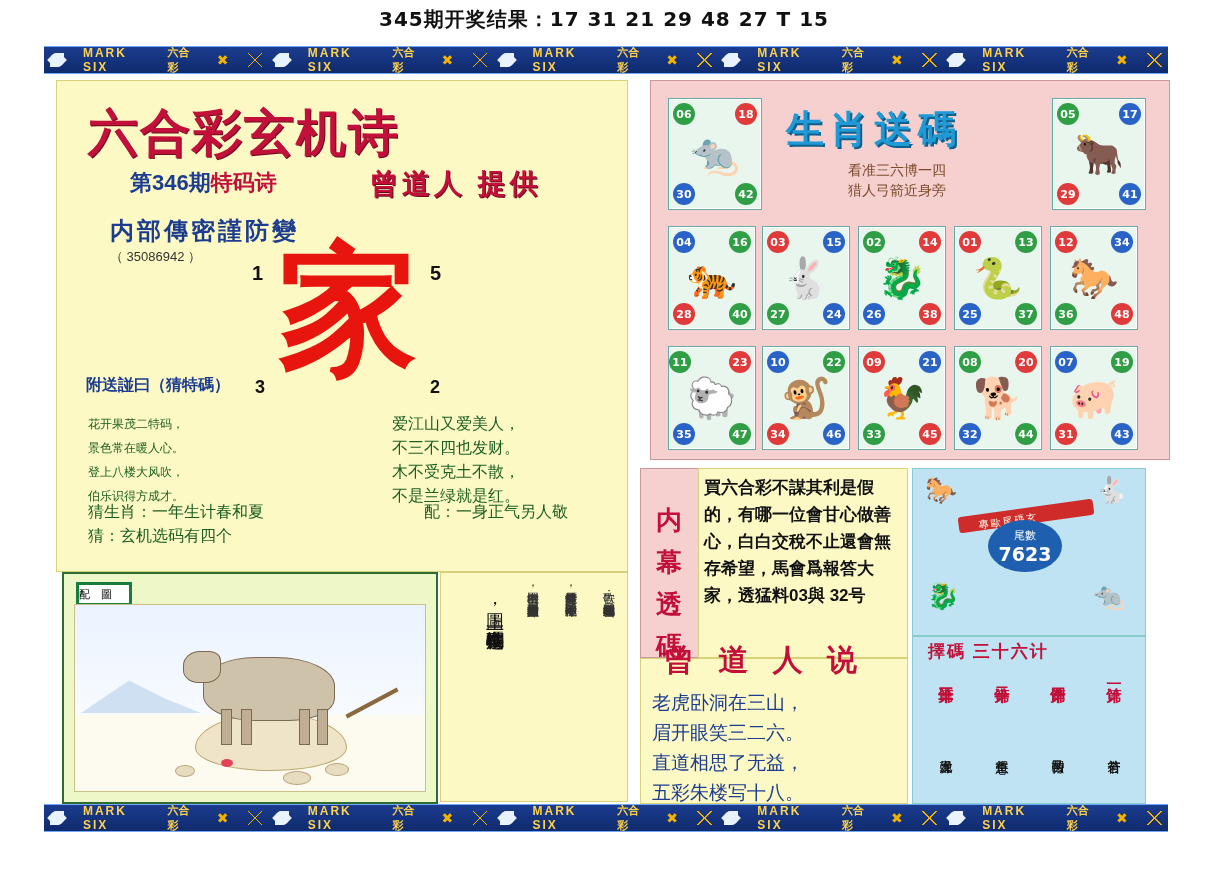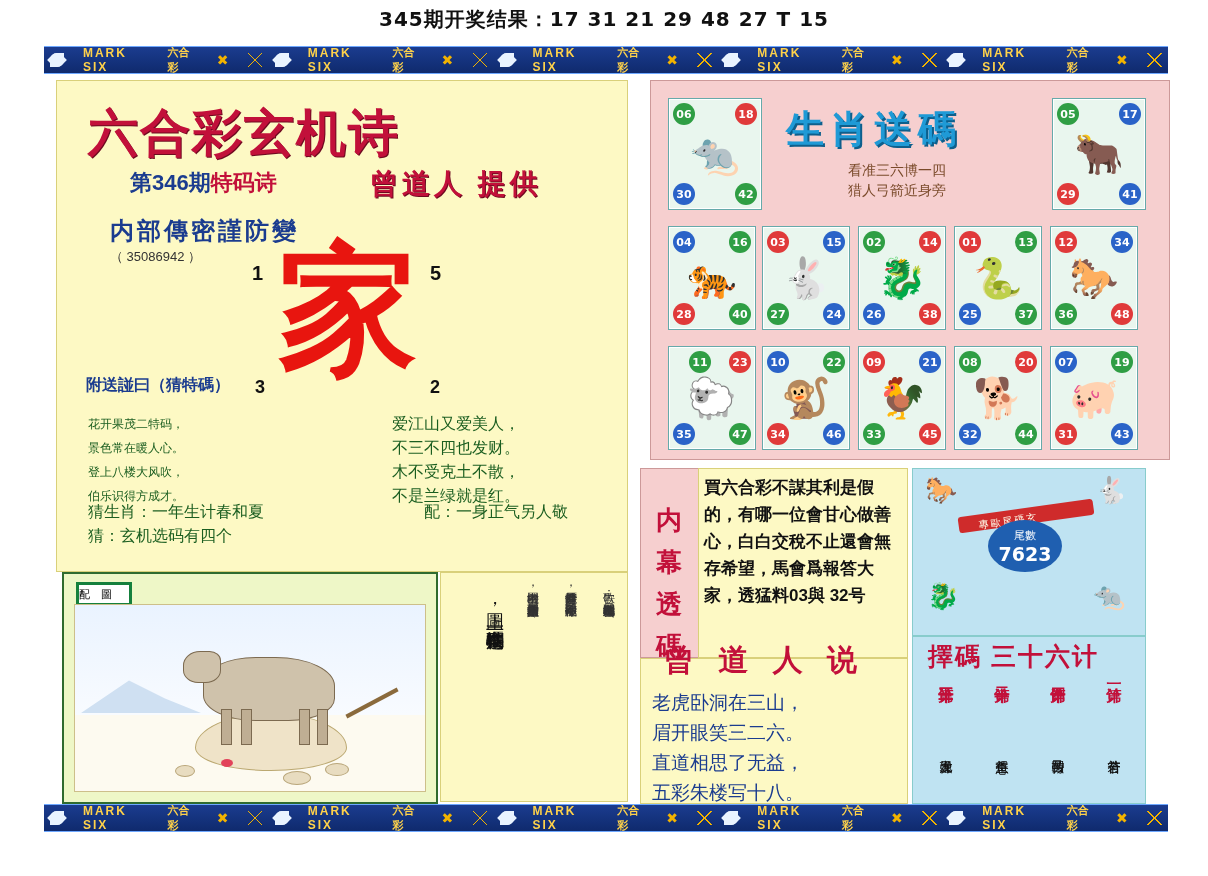--- a/index.html
+++ b/index.html
@@ -95,21 +95,21 @@
   .tail-box{position:absolute;left:912px;top:468px;width:232px;height:166px;background:#bfe3f2;border:1px solid #8cc;}
   .tail-badge{position:absolute;left:988px;top:520px;width:74px;height:52px;background:#1f5fb0;border-radius:50%;display:flex;flex-direction:column;align-items:center;justify-content:center;color:#fff;}
   .tail-badge .lbl{font-size:11px;}
   .tail-badge .num{font-size:19px;font-weight:bold;font-family:"DejaVu Sans",sans-serif;}
   .tail-ribbon{position:absolute;left:958px;top:508px;width:136px;height:16px;background:#cf2b2b;transform:rotate(-8deg);border-radius:3px;}
   .tail-ribbon span{color:#ffe;font-size:10px;line-height:16px;padding-left:20px;letter-spacing:2px;}
   .mini{position:absolute;font-size:26px;}
 
   
   .ze-box{position:absolute;left:912px;top:636px;width:232px;height:166px;background:#bfe3f2;border:1px solid #8cc;}
-  .ze-title{position:absolute;left:928px;top:640px;font-size:25px;font-weight:bold;color:#c2103a;letter-spacing:2px;}
+  .ze-title{position:absolute;left:928px;top:640px;font-size:17px;font-weight:bold;color:#c2103a;letter-spacing:2px;}
   .ze-cols{position:absolute;left:918px;top:676px;width:224px;height:120px;display:flex;flex-direction:row-reverse;justify-content:space-around;}
   .ze-col{display:flex;flex-direction:column;align-items:center;}
   .ze-rank{writing-mode:vertical-rl;text-orientation:upright;font-size:15px;font-weight:bold;color:#c2103a;line-height:16px;height:72px;}
   .ze-word{writing-mode:vertical-rl;text-orientation:upright;font-size:13px;color:#111;line-height:15px;margin-top:2px;height:40px;}
 </style>
 </head>
 <body>
 
 <div class="page">
 
@@ -260,21 +260,21 @@
         <div class="animal">🐍</div>
       </div>
       <div class="card" style="left:1050px;top:226px;width:86px;height:102px;">
         <div class="ball b-red" style="left:4px;top:4px;">12</div>
         <div class="ball b-blue" style="right:4px;top:4px;">34</div>
         <div class="ball b-green" style="left:4px;bottom:4px;">36</div>
         <div class="ball b-red" style="right:4px;bottom:4px;">48</div>
         <div class="animal">🐎</div>
       </div>
       <div class="card" style="left:668px;top:346px;width:86px;height:102px;">
-        <div class="ball b-green" style="left:20px;top:4px;">11</div>
+        <div class="ball b-green" style="left:0;top:4px;">11</div>
         <div class="ball b-red" style="right:4px;top:4px;">23</div>
         <div class="ball b-blue" style="left:4px;bottom:4px;">35</div>
         <div class="ball b-green" style="right:4px;bottom:4px;">47</div>
         <div class="animal">🐑</div>
       </div>
       <div class="card" style="left:762px;top:346px;width:86px;height:102px;">
         <div class="ball b-blue" style="left:4px;top:4px;">10</div>
         <div class="ball b-green" style="right:4px;top:4px;">22</div>
         <div class="ball b-red" style="left:4px;bottom:4px;">34</div>
         <div class="ball b-blue" style="right:4px;bottom:4px;">46</div>

